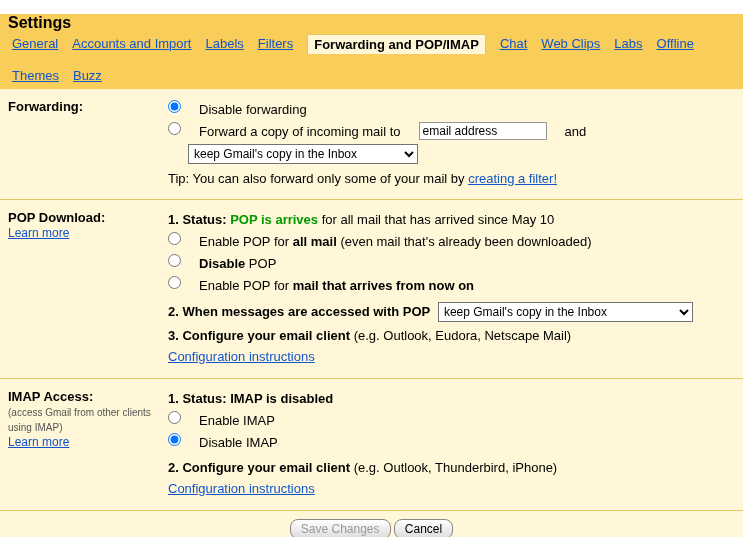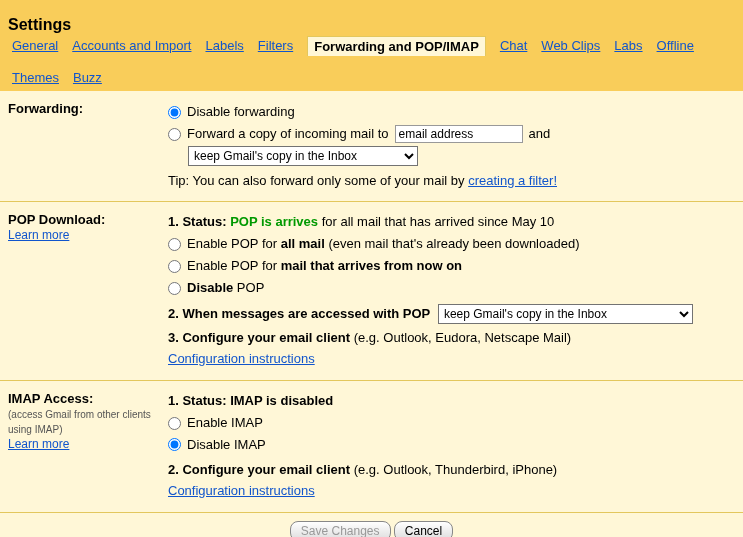--- a/index.html
+++ b/index.html
@@ -1,30 +1,30 @@
 <!DOCTYPE html>
 <html><head>
 <meta charset="utf-8">
 <style>
   html,body{margin:0;padding:0;font-family:Arial,Helvetica,sans-serif;font-size:12px;color:#000;background:#fff;}
   .page{width:743px;background:#FFF7D7;}
-  .hdr{background:#F9CD5A;padding:16px 8px 0 8px;}
+  .hdr{background:#F9CD5A;padding:0 8px 0 8px;margin-top:14px;}
   h1{font-size:16px;font-weight:bold;margin:0 0 4px 0;}
   .tabs{display:flex;flex-wrap:wrap;gap:14px;padding:0 4px 6px 4px;font-size:13px;}
   .tabs span{color:#1155CC;text-decoration:underline;cursor:pointer;}
   .tabs span.active{color:#000;text-decoration:none;font-weight:bold;background:#FFF7D7;padding:2px 6px;border:1px solid #E3C75D;border-bottom:none;margin-top:-2px;}
   .section{display:flex;align-items:flex-start;padding:10px 8px;border-bottom:1px solid #E3C75D;}
   .label{width:160px;flex:0 0 160px;font-size:13px;}
   .label .title{font-weight:bold;}
   .label .sub{font-size:10px;color:#555;}
   .label a{color:#1155CC;text-decoration:underline;font-size:12px;}
   .content{flex:1;font-size:13px;line-height:1.6;}
   .content a{color:#1155CC;text-decoration:underline;}
   .content b{font-weight:bold;}
-  .radio-row{display:flex;align-items:center;gap:6px;margin:1px 0;}
+  .radio-row{display:flex;align-items:flex-start;gap:18px;margin:1px 0;}
   .radio-row input[type=radio]{margin:0;}
   .green{color:#009900;font-weight:bold;}
   input[type=text]{font-size:12px;padding:1px 3px;border:1px solid #999;}
   select{font-size:12px;border:1px solid #737373;background:#fff;padding:1px;}
   .footer{padding:8px;text-align:center;background:#FFF7D7;}
   button{font-size:12px;padding:2px 10px;border:1px solid #888;border-radius:8px;background:linear-gradient(#fff,#ddd);cursor:pointer;}
   button[disabled]{color:#999;cursor:default;}
   .spacer{height:4px;}
 </style>
 </head>
@@ -83,25 +83,25 @@
     <div class="content">
       <div>
         <b>1. Status: </b><span class="green">POP is arrives</span><span> for all mail that has arrived since May 10</span>
       </div>
       <div class="radio-row">
         <input type="radio" name="pop" style="">
         <span><span>Enable POP for </span><b>all mail</b><span> (even mail that's already been downloaded)</span></span>
       </div>
       <div class="radio-row">
         <input type="radio" name="pop" style="">
-        <span><span>Enable POP for </span><b>mail that arrives from now on</b></span>
+        <span><b>Disable</b><span> POP</span></span>
       </div>
       <div class="radio-row">
         <input type="radio" name="pop" style="">
-        <span><b>Disable</b><span> POP</span></span>
+        <span><span>Enable POP for </span><b>mail that arrives from now on</b></span>
       </div>
       <div class="spacer"></div>
       <div>
         <b>2. When messages are accessed with POP</b>
         <select style="width:255px;margin-left:4px;">
           <option>keep Gmail's copy in the Inbox</option>
         </select>
       </div>
       <div class="spacer"></div>
       <div>

